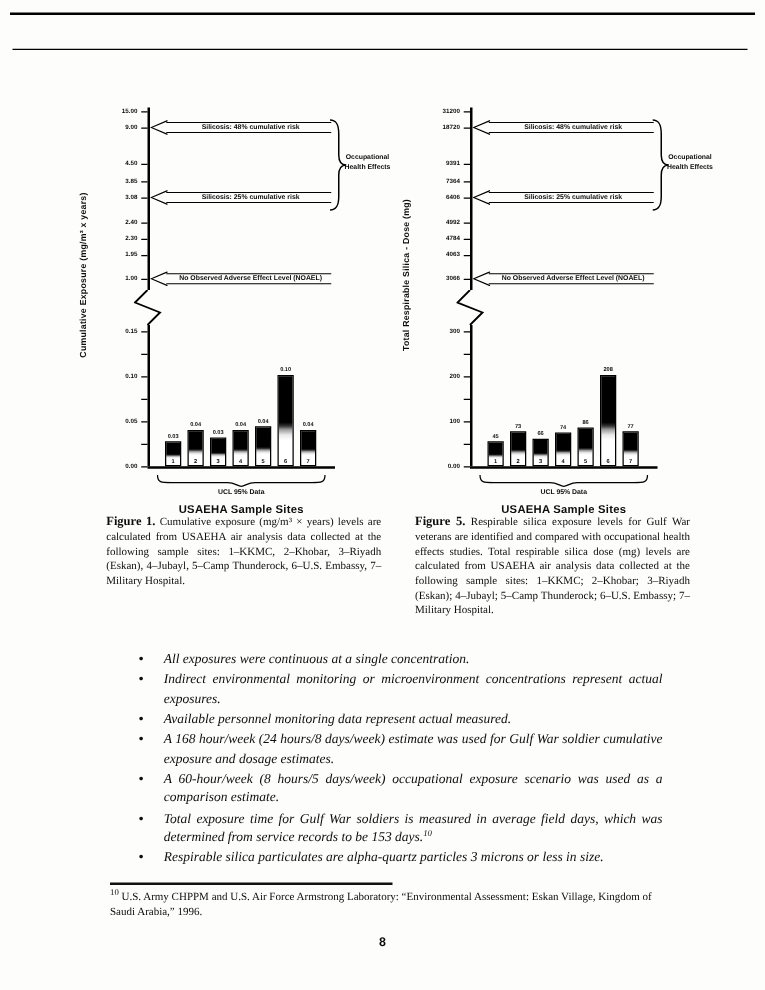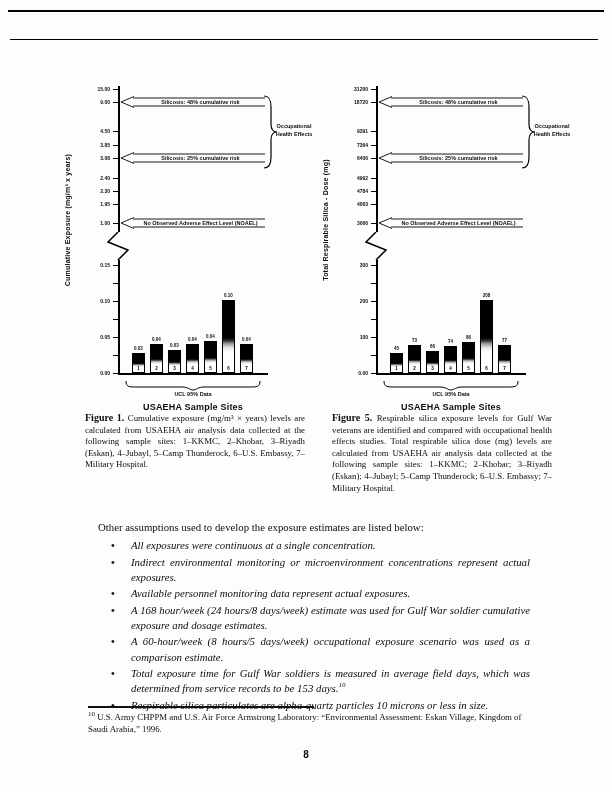--- a/index.html
+++ b/index.html
@@ -241,49 +241,48 @@
 <p class="caption" style="left:85px;top:411px;">
   <b>Figure 1.</b>
   <span>Cumulative exposure (mg/m³ × years) levels are calculated from USAEHA air analysis data collected at the following sample sites: 1–KKMC, 2–Khobar, 3–Riyadh (Eskan), 4–Jubayl, 5–Camp Thunderock, 6–U.S. Embassy, 7–Military Hospital.</span>
 </p>
 <p class="caption" style="left:332px;top:411px;">
   <b>Figure 5.</b>
   <span>Respirable silica exposure levels for Gulf War veterans are identified and compared with occupational health effects studies. Total respirable silica dose (mg) levels are calculated from USAEHA air analysis data collected at the following sample sites: 1–KKMC; 2–Khobar; 3–Riyadh (Eskan); 4–Jubayl; 5–Camp Thunderock; 6–U.S. Embassy; 7–Military Hospital.</span>
 </p>
 
 <div class="bodyblock">
-  <p class="intro">Other assumptions used to develop the exposure estimates are listed below:</p>
   <div id="bullet-list">
       <div class="bullet">
         <span class="dot">•</span>
         <span class="btxt">All exposures were continuous at a single concentration.</span>
       </div>
       <div class="bullet">
         <span class="dot">•</span>
         <span class="btxt">Indirect environmental monitoring or microenvironment concentrations represent actual exposures.</span>
       </div>
       <div class="bullet">
         <span class="dot">•</span>
-        <span class="btxt">Available personnel monitoring data represent actual exposures.</span>
+        <span class="btxt">Available personnel monitoring data represent actual measured.</span>
       </div>
       <div class="bullet">
         <span class="dot">•</span>
         <span class="btxt">A 168 hour/week (24 hours/8 days/week) estimate was used for Gulf War soldier cumulative exposure and dosage estimates.</span>
       </div>
       <div class="bullet">
         <span class="dot">•</span>
         <span class="btxt">A 60-hour/week (8 hours/5 days/week) occupational exposure scenario was used as a comparison estimate.</span>
       </div>
       <div class="bullet">
         <span class="dot">•</span>
         <span class="btxt">Total exposure time for Gulf War soldiers is measured in average field days, which was determined from service records to be 153 days.<sup>10</sup></span>
       </div>
       <div class="bullet">
         <span class="dot">•</span>
-        <span class="btxt">Respirable silica particulates are alpha-quartz particles 10 microns or less in size.</span>
+        <span class="btxt">Respirable silica particulates are alpha-quartz particles 3 microns or less in size.</span>
       </div>
     </div>
 </div>
 
 <div class="fnrule"></div>
 <p class="footnote"><sup>10</sup> <span>U.S. Army CHPPM and U.S. Air Force Armstrong Laboratory: “Environmental Assessment: Eskan Village, Kingdom of Saudi Arabia,” 1996.</span></p>
 
 <div class="pagenum">8</div>
 
 </body></html>

